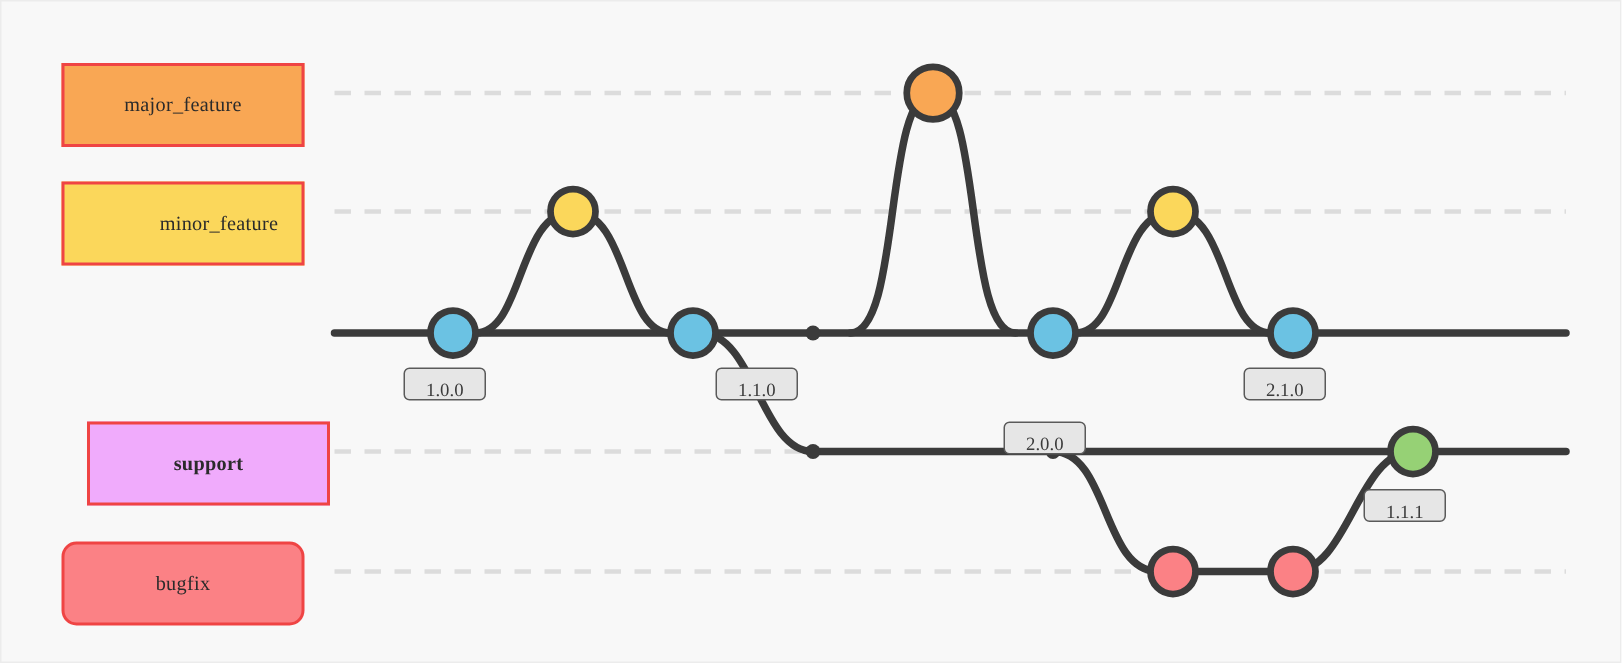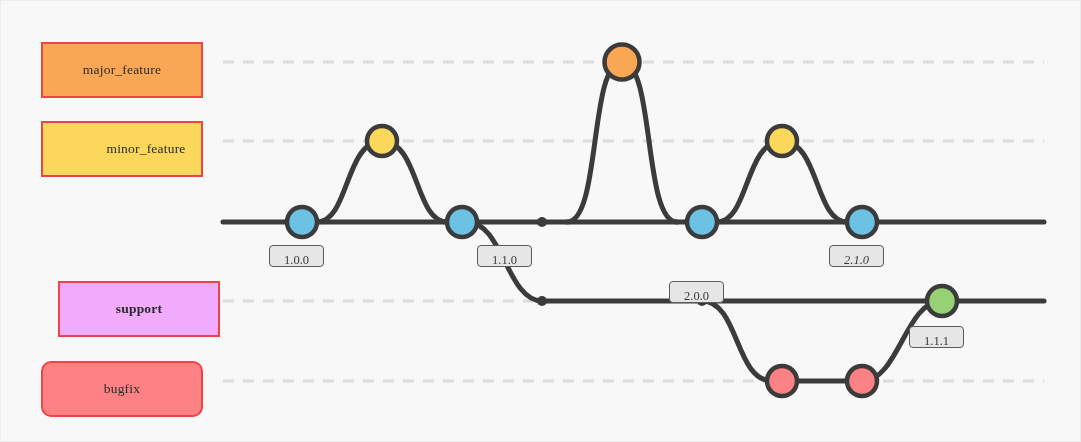--- a/index.html
+++ b/index.html
@@ -130,20 +130,20 @@
 
   <div class="tag-label" style="left:268px; top:244px;">
     <span>1.0.0</span>
   </div>
   <div class="tag-label" style="left:428px; top:244px;margin-left:48px;">
     <span>1.1.0</span>
   </div>
   <div class="tag-label" style="left:668px; top:244px;margin-top:36px;">
     <span>2.0.0</span>
   </div>
-  <div class="tag-label" style="left:828px; top:244px;font-style:italic;">
+  <div class="tag-label" style="left:828px; top:244px;">
     <span>2.1.0</span>
   </div>
   <div class="tag-label" style="left:908px; top:325px;">
     <span>1.1.1</span>
   </div>
 
 </div>
 
 </body></html>

